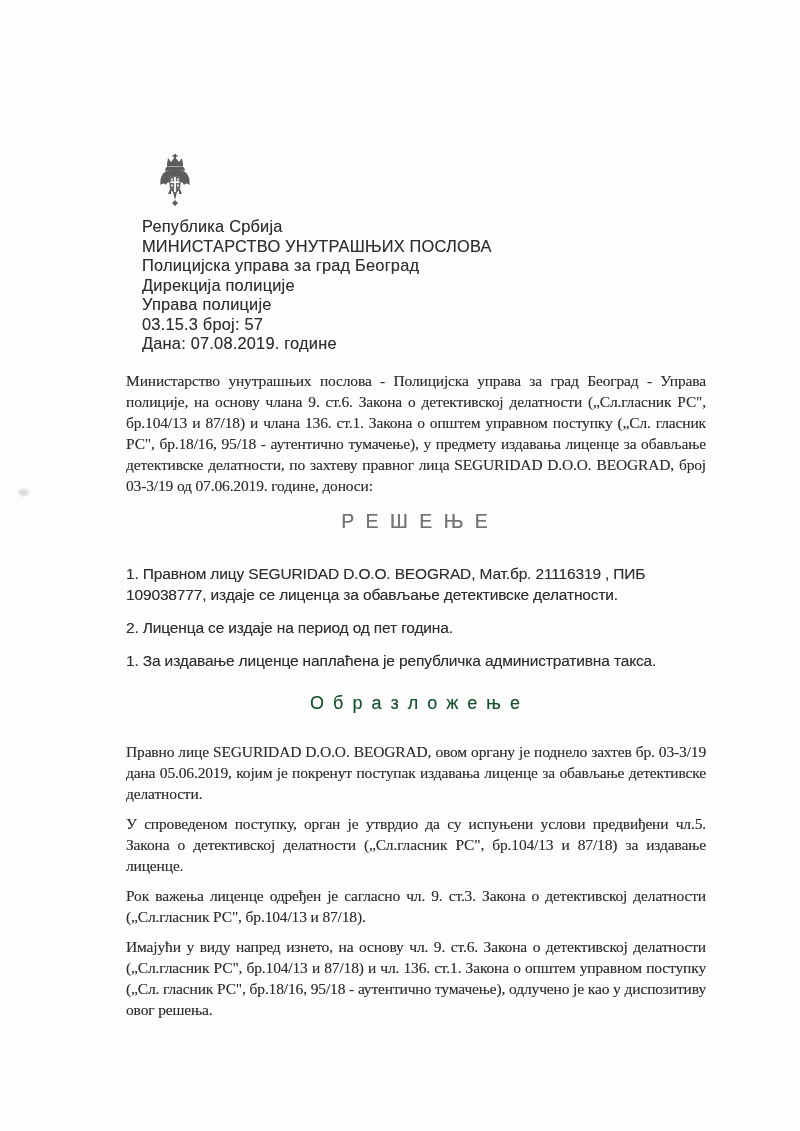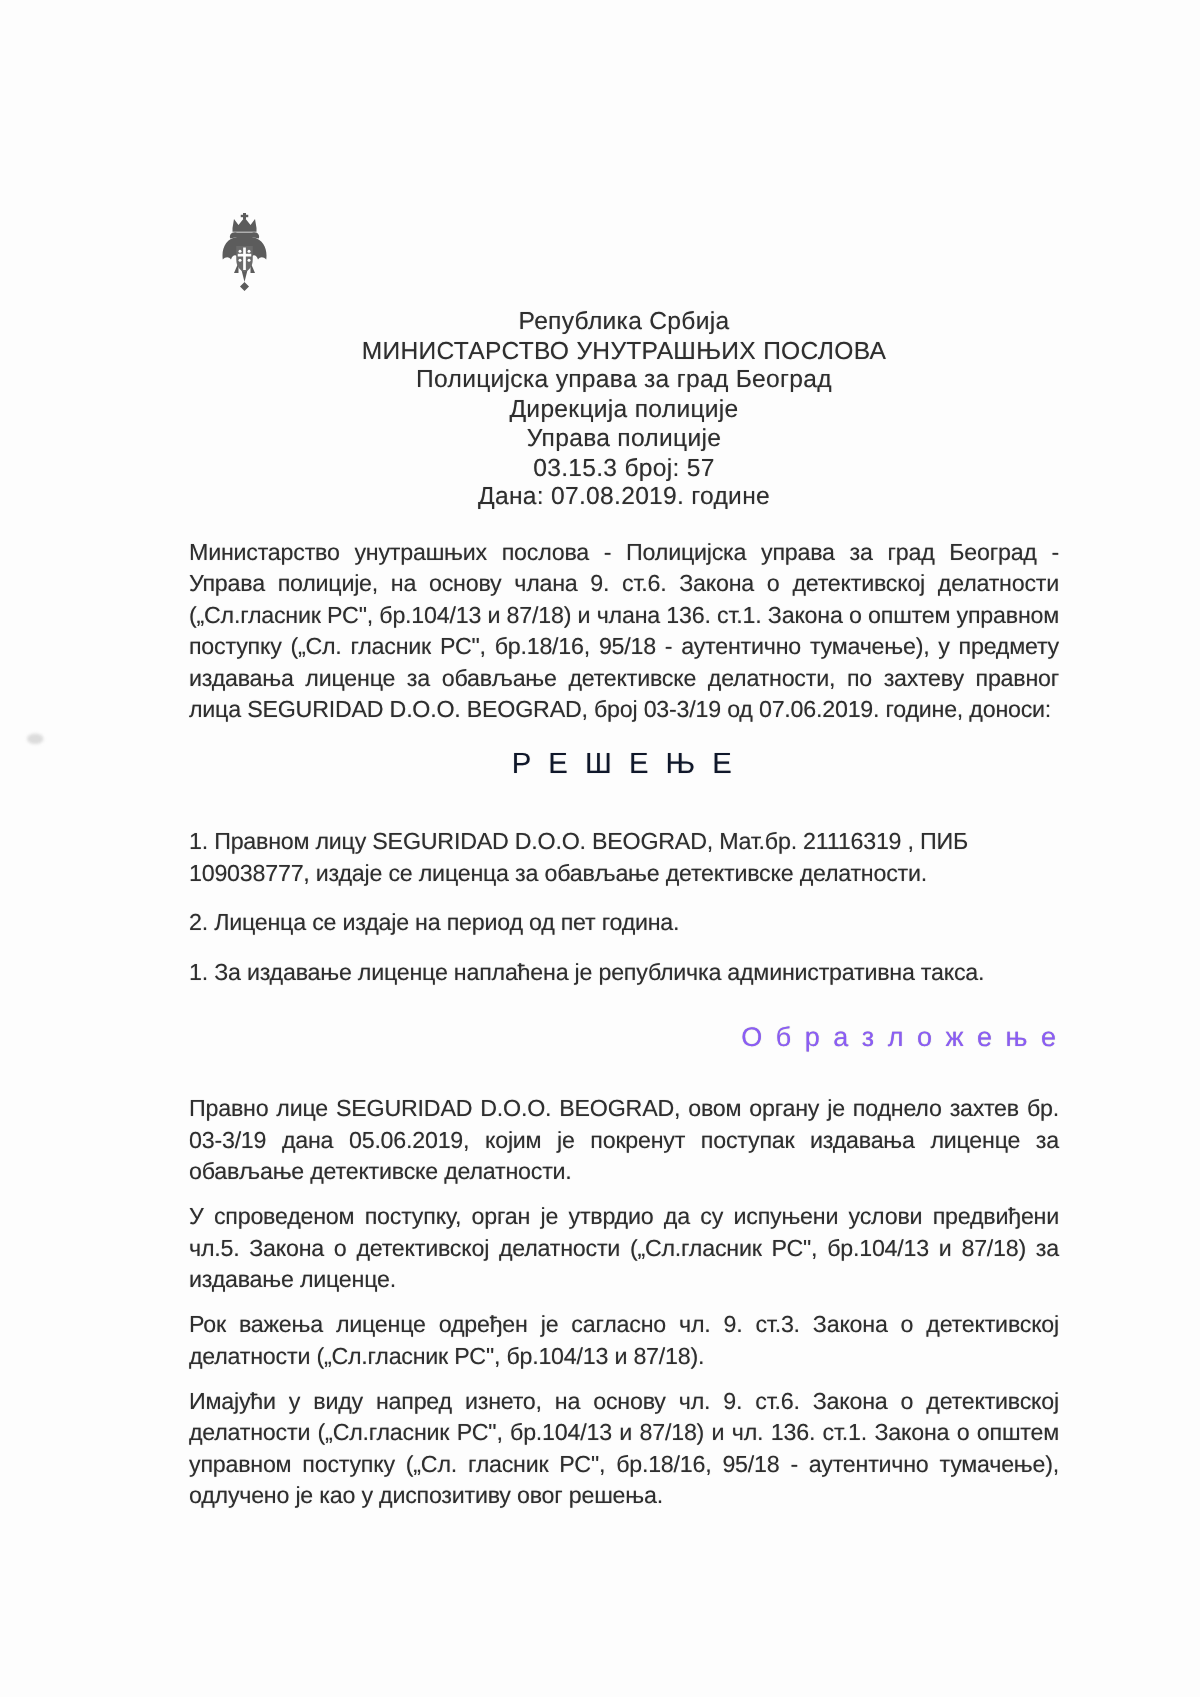--- a/index.html
+++ b/index.html
@@ -8,38 +8,38 @@
     width:800px;height:1131px;
     box-sizing:border-box;
     background:#fdfdfd;
     padding:138px 94px 0 126px;
     font-family:"Liberation Sans","DejaVu Sans",sans-serif;
     color:#2e2e2e;
     overflow:hidden;
     text-shadow:0 0 0.6px rgba(46,46,46,0.45);
   }
   .emblem{margin:0 0 9px 16px;width:34px;height:54px;}
-  .letterhead{margin:4px;text-align:center;}
+  .letterhead{margin:16px;}
   .lh-line{font-size:16.4px;line-height:19.5px;letter-spacing:0.2px;white-space:nowrap;}
   .para{
     font-size:15.5px;line-height:21px;
     letter-spacing:-0.15px;
     margin:0 0 9px 0;
   }
-  .justify{text-align:justify;}
+  .justify{text-align:justify;font-family:Liberation Serif, serif;}
   .intro{margin-top:16px;margin-bottom:0;}
   .doc-title{
     margin:14px 0 30px 0;
-    font-size:19.5px;font-weight:400;color:#0f172a;
+    font-size:19.5px;font-weight:400;color:#737373;
     letter-spacing:3px;text-align:center;
   }
   .doc-subtitle{
     margin:22px 0 27px 0;
-    font-size:18px;font-weight:400;color:#8b5cf6;
-    letter-spacing:2px;text-align:right;
+    font-size:18px;font-weight:400;color:#14532d;
+    letter-spacing:2px;text-align:center;
   }
   .item{margin-bottom:12px;}
   .smudge{
     position:absolute;left:18px;top:489px;
     width:11px;height:7px;border-radius:50%;
     background:#dcdcdc;filter:blur(1px);
   }
 </style>
 </head>
 <body>

